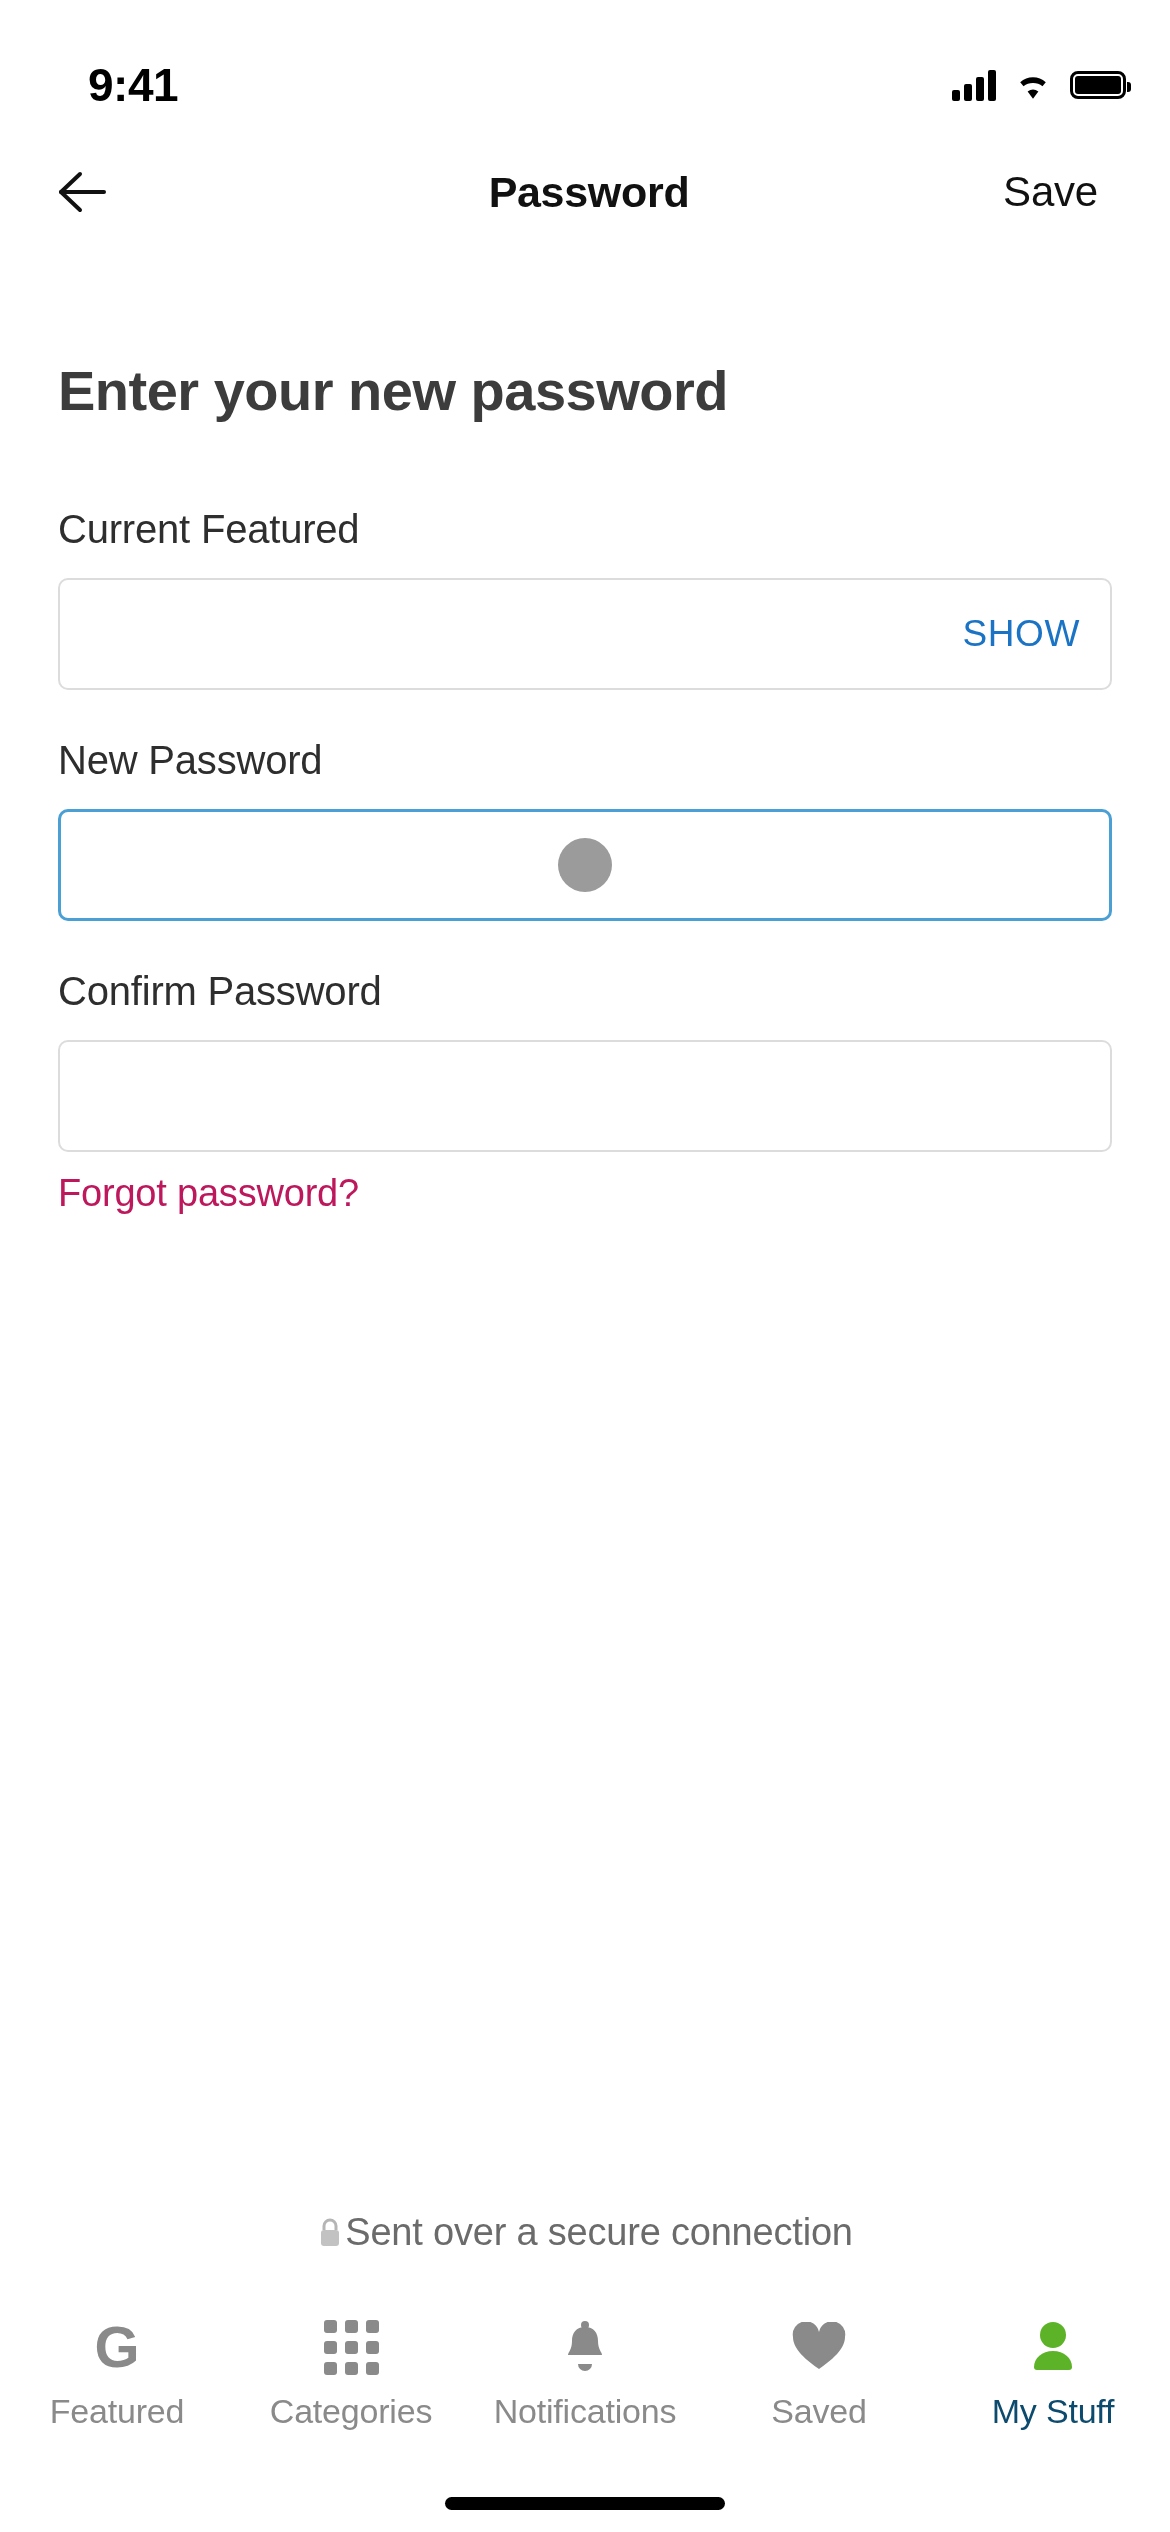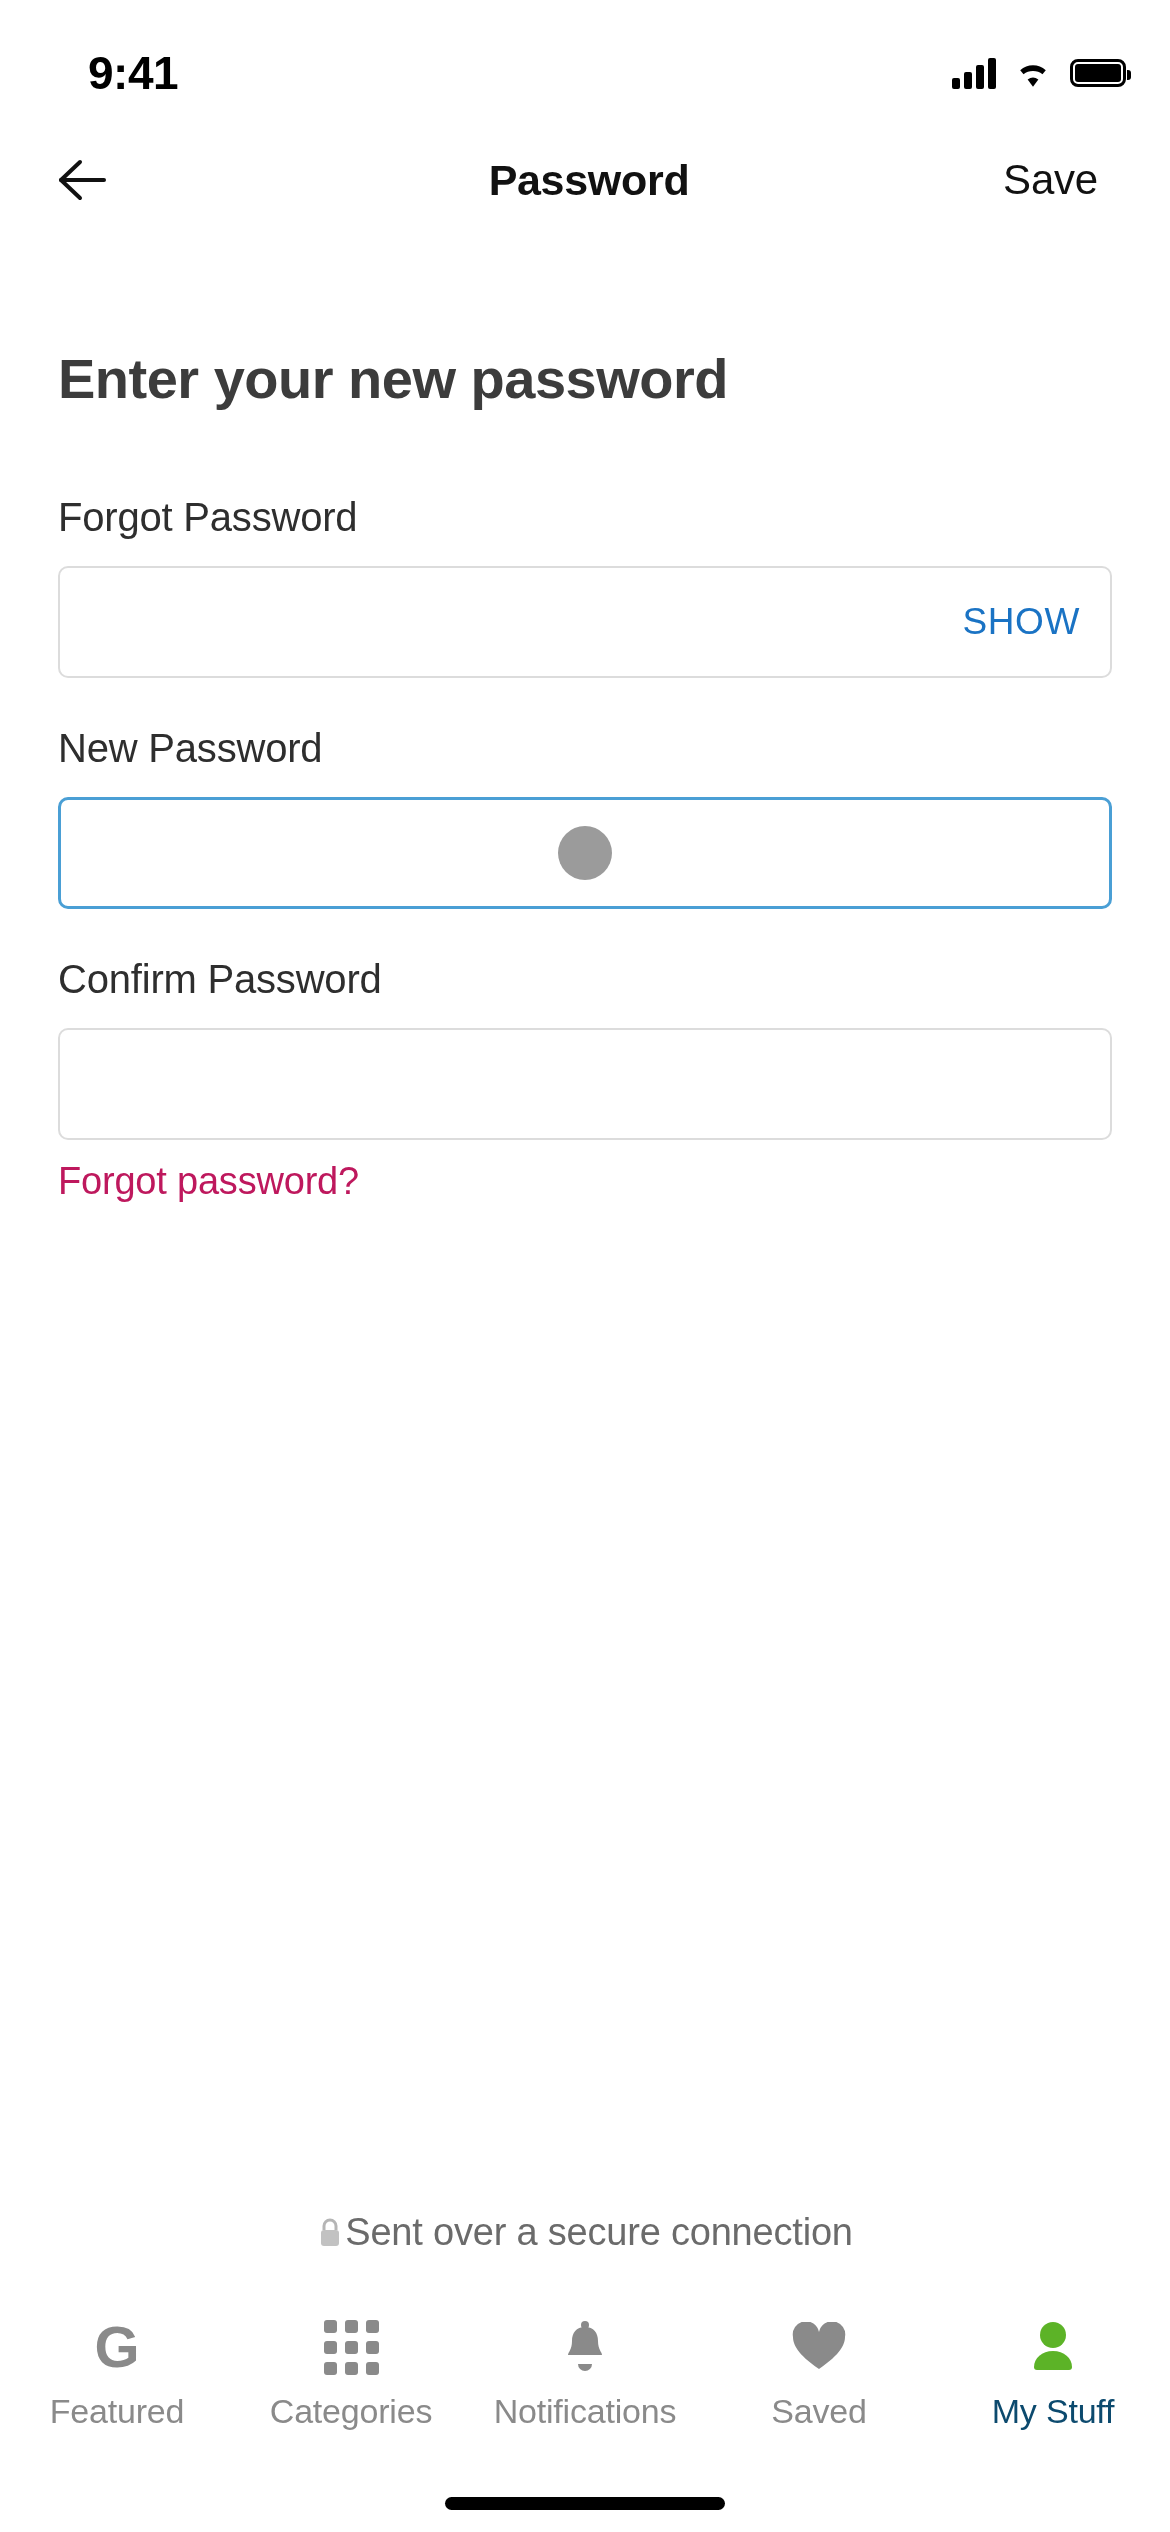--- a/index.html
+++ b/index.html
@@ -26,20 +26,21 @@
 
   
   .status-bar {
     height: 132px;
     flex: 0 0 132px;
     display: flex;
     align-items: center;
     justify-content: space-between;
     padding: 0 44px 0 88px;
     box-sizing: border-box;
+    margin-top: 12px;
   }
   .status-time {
     font-size: 46px;
     font-weight: bold;
     color: #000000;
     letter-spacing: -0.5px;
     padding-top: 14px;
   }
   .status-right {
     display: flex;
@@ -328,21 +329,21 @@
     </div>
     <div class="nav-title">Password</div>
     <div class="nav-save">Save</div>
   </div>
 
   <div class="content">
 
     <div class="page-heading">Enter your new password</div>
 
     <div class="field-group">
-      <div class="field-label">Forgot Password</div>
+      <div class="field-label">Current Featured</div>
       <div class="input-box">
         <input class="input-native" type="password" placeholder="" style="">
         <span class="show-btn">SHOW</span>
       </div>
     </div>
 
     <div class="field-group second">
       <div class="field-label">New Password</div>
       <div class="input-box focused">
         <input class="input-native" type="password" placeholder="" style="">

